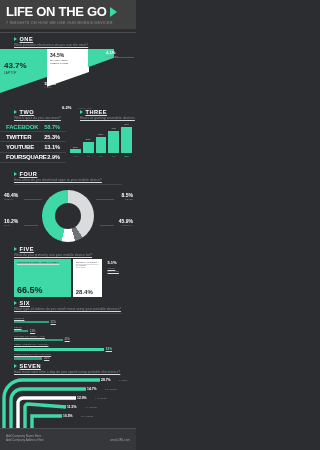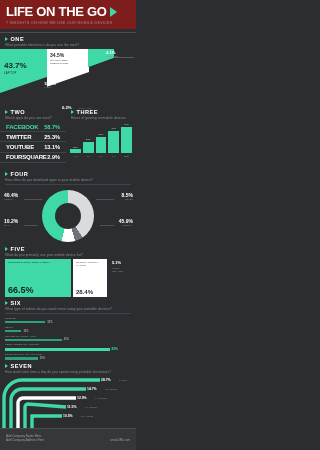--- a/index.html
+++ b/index.html
@@ -6,38 +6,38 @@
   body{
     width:136px;height:450px;overflow:hidden;
     background:#2b2d30;
     font-family:"Liberation Sans", sans-serif;
     color:#d8dadc;
     -webkit-font-smoothing:none;
   }
   .page{position:relative;width:136px;height:450px;background:#2b2d30;}
 
   
-  .header{background:#7f1d1d;padding:5px 6px 4px 6px;}
+  .header{background:#404040;padding:5px 6px 4px 6px;}
   .title-row{display:flex;align-items:center;gap:3px;}
   .title{
     font-size:13px;font-weight:bold;letter-spacing:-0.3px;
     color:#ffffff;line-height:13px;white-space:nowrap;
   }
   .title-arrow{
     width:0;height:0;border-left:7px solid #3fd9a8;
     border-top:5px solid transparent;border-bottom:5px solid transparent;
   }
   .subtitle{
     margin-top:3px;font-size:3.6px;letter-spacing:0.35px;
     color:#8f9296;white-space:nowrap;
   }
   .hdr-rule{height:1px;background:#4a4d50;margin-top:3px;}
 
   
-  .sec{padding:0 5px;}
+  .sec{padding:0 14px;text-decoration:underline;}
   .sec-head{display:flex;align-items:center;gap:2.5px;margin-bottom:1px;}
   .sec-caret{
     width:0;height:0;border-left:3px solid #3fd9a8;
     border-top:2.2px solid transparent;border-bottom:2.2px solid transparent;
   }
   .sec-num{font-size:5.6px;font-weight:bold;color:#ffffff;letter-spacing:0.5px;}
   .sec-q{font-size:3.3px;color:#8a8d91;letter-spacing:0.1px;white-space:nowrap;}
   .sec-rule{height:1px;background:#404347;margin:2px 0 3px 0;}
 
   

